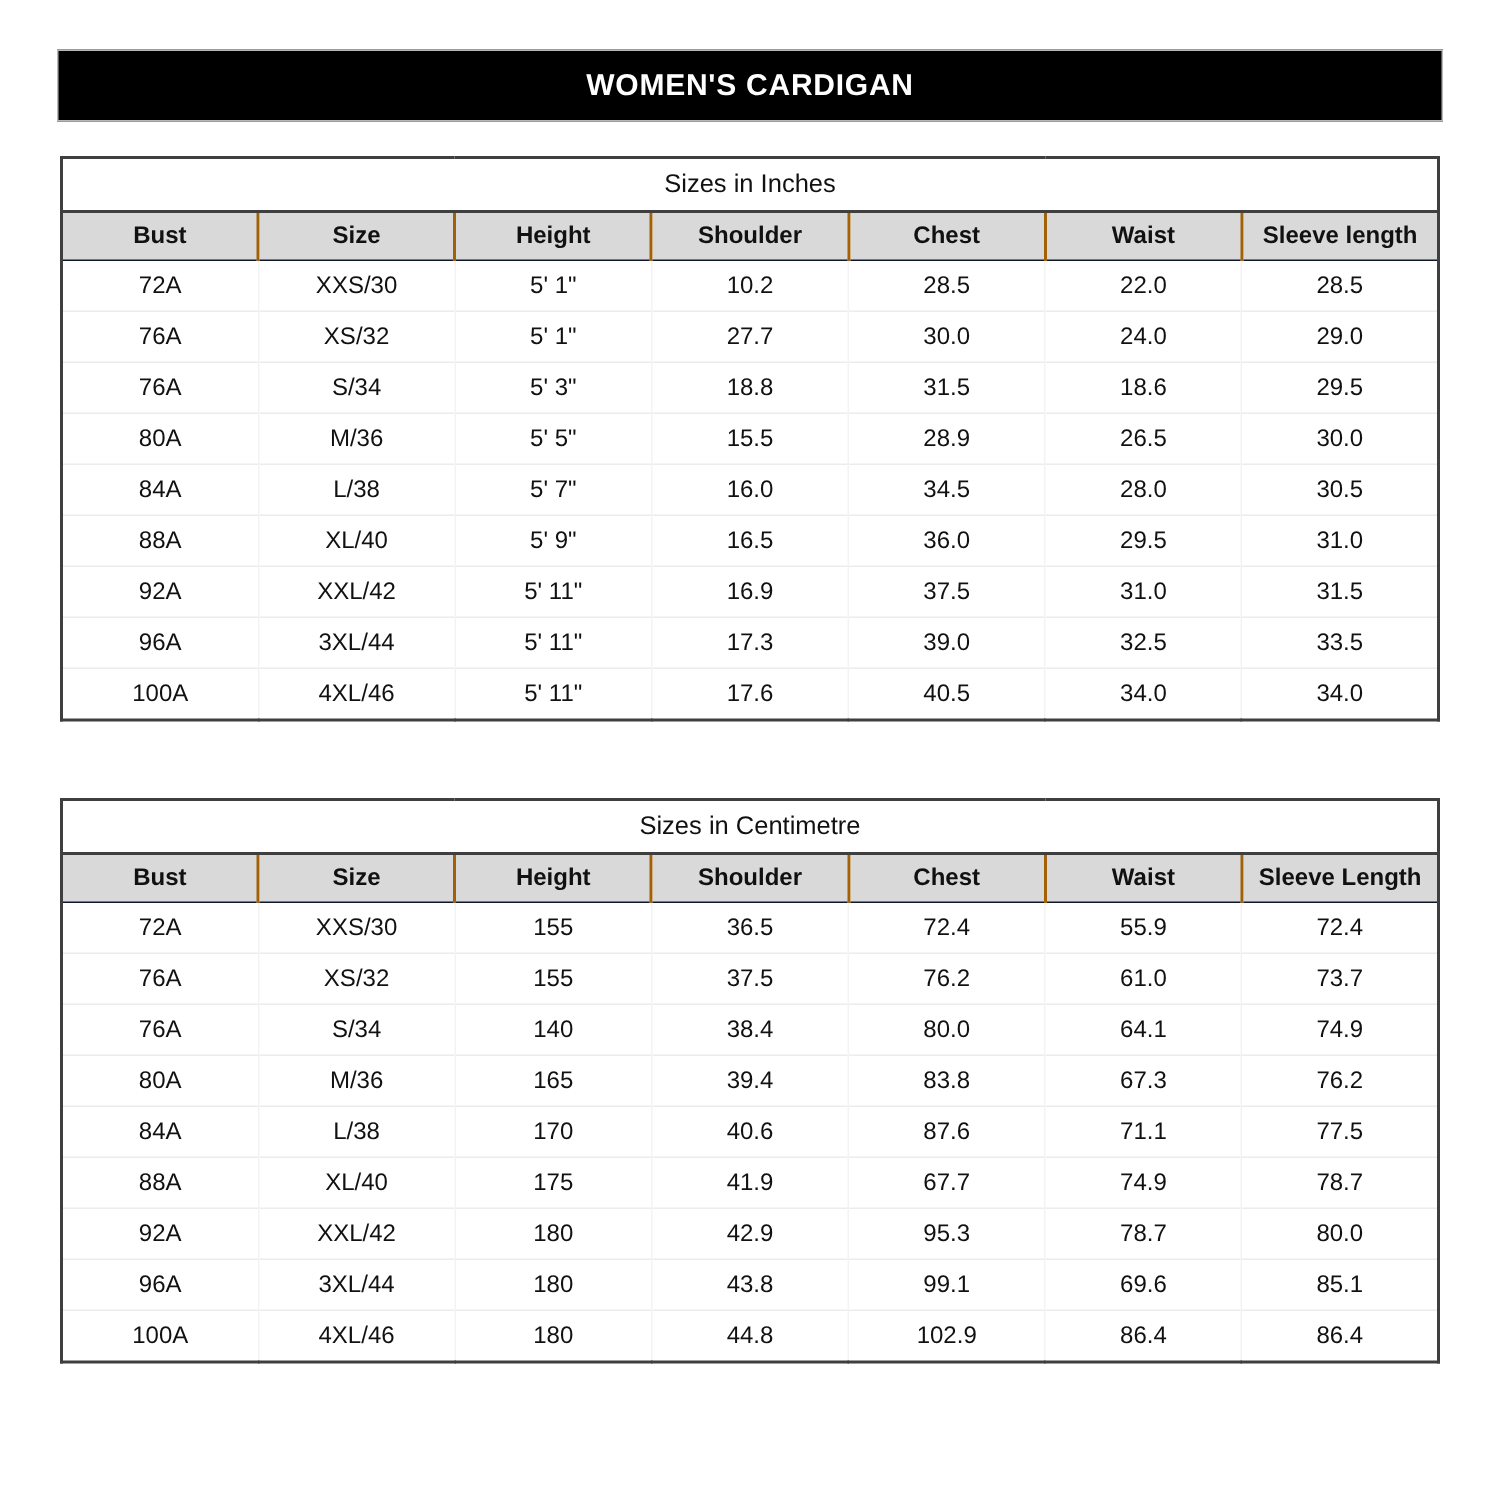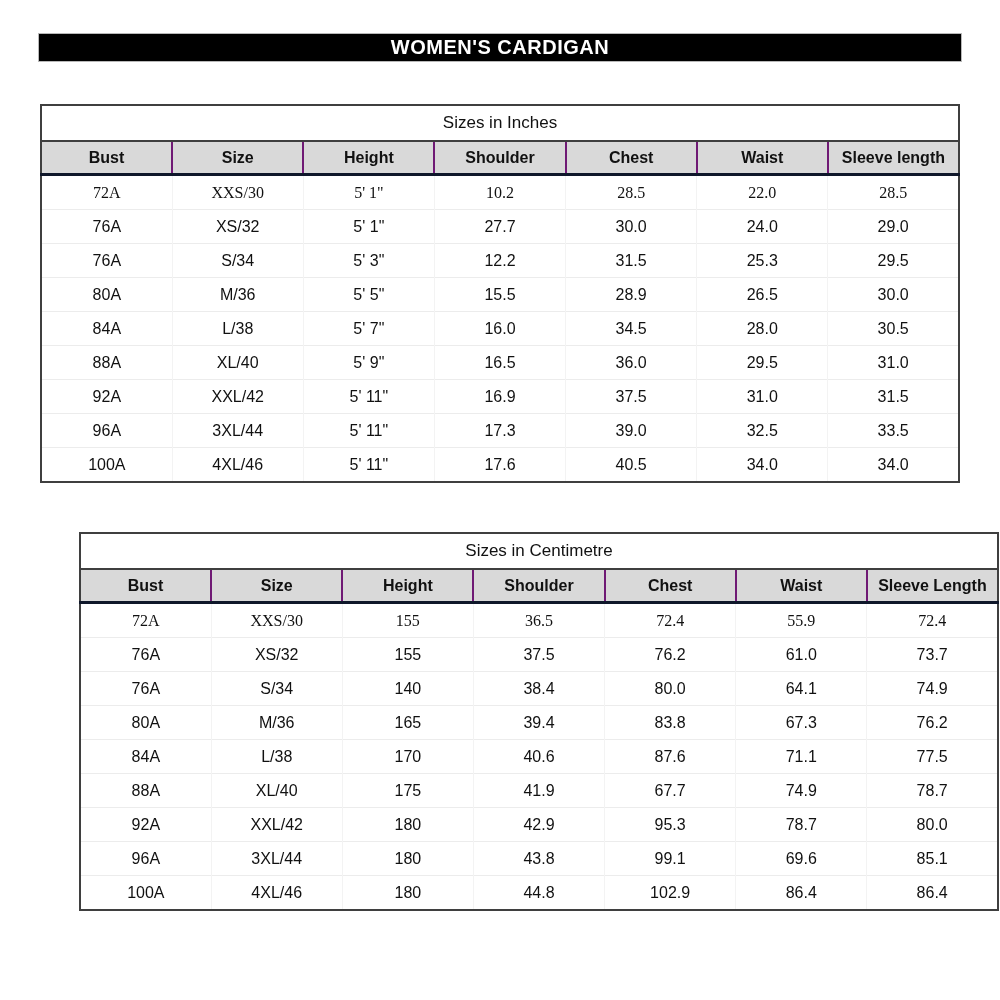--- a/index.html
+++ b/index.html
@@ -14,21 +14,21 @@
     width: 1000px;
     height: 1000px;
     background: #ffffff;
     overflow: hidden;
   }
   .banner {
     position: absolute;
     left: 38px;
     top: 33px;
     width: 924px;
-    height: 29px;
+    height: 48px;
     background: #000000;
     border: 1px solid #b8b8b8;
     box-sizing: border-box;
     display: flex;
     align-items: center;
     justify-content: center;
   }
   .banner span {
     color: #ffffff;
     font-size: 20px;
@@ -38,21 +38,21 @@
   table.size-table {
     position: absolute;
     left: 40px;
     width: 920px;
     border-collapse: collapse;
     table-layout: fixed;
     border: 2px solid #3f3f3f;
     background: #ffffff;
   }
   #table-inches { top: 104px; }
-  #table-cm     { top: 532px; margin-left: 39px; }
+  #table-cm     { top: 532px; }
 
   table.size-table th, table.size-table td {
     text-align: center;
     vertical-align: middle;
     padding: 0;
     overflow: hidden;
     white-space: nowrap;
   }
   th.table-title {
     height: 34px;
@@ -61,34 +61,33 @@
     font-size: 17px;
     border-bottom: 2px solid #3f3f3f;
   }
   tr.header-row th {
     height: 31px;
     background: #d9d9d9;
     font-weight: bold;
     font-size: 16px;
   }
   tr.header-row th + th {
-    border-left: 2px solid #701a75;
+    border-left: 2px solid #a16207;
   }
   tbody td {
     height: 33px;
     font-size: 16px;
     background: #ffffff;
     border-top: 1px solid #ececec;
   }
   tbody td + td {
     border-left: 1px solid #f3f3f3;
   }
   tbody tr:first-child td {
-    border-top: 3px solid #0f172a;
-    font-family: Liberation Serif, serif;
+    border-top: 1px solid #0f172a;
   }
 </style>
 </head>
 <body>
 
 <div class="page">
 
   <div class="banner">
     <span>WOMEN'S CARDIGAN</span>
   </div>
@@ -124,23 +123,23 @@
           <td>5' 1"</td>
           <td>27.7</td>
           <td>30.0</td>
           <td>24.0</td>
           <td>29.0</td>
         </tr>
         <tr>
           <td>76A</td>
           <td>S/34</td>
           <td>5' 3"</td>
-          <td>12.2</td>
+          <td>18.8</td>
           <td>31.5</td>
-          <td>25.3</td>
+          <td>18.6</td>
           <td>29.5</td>
         </tr>
         <tr>
           <td>80A</td>
           <td>M/36</td>
           <td>5' 5"</td>
           <td>15.5</td>
           <td>28.9</td>
           <td>26.5</td>
           <td>30.0</td>

